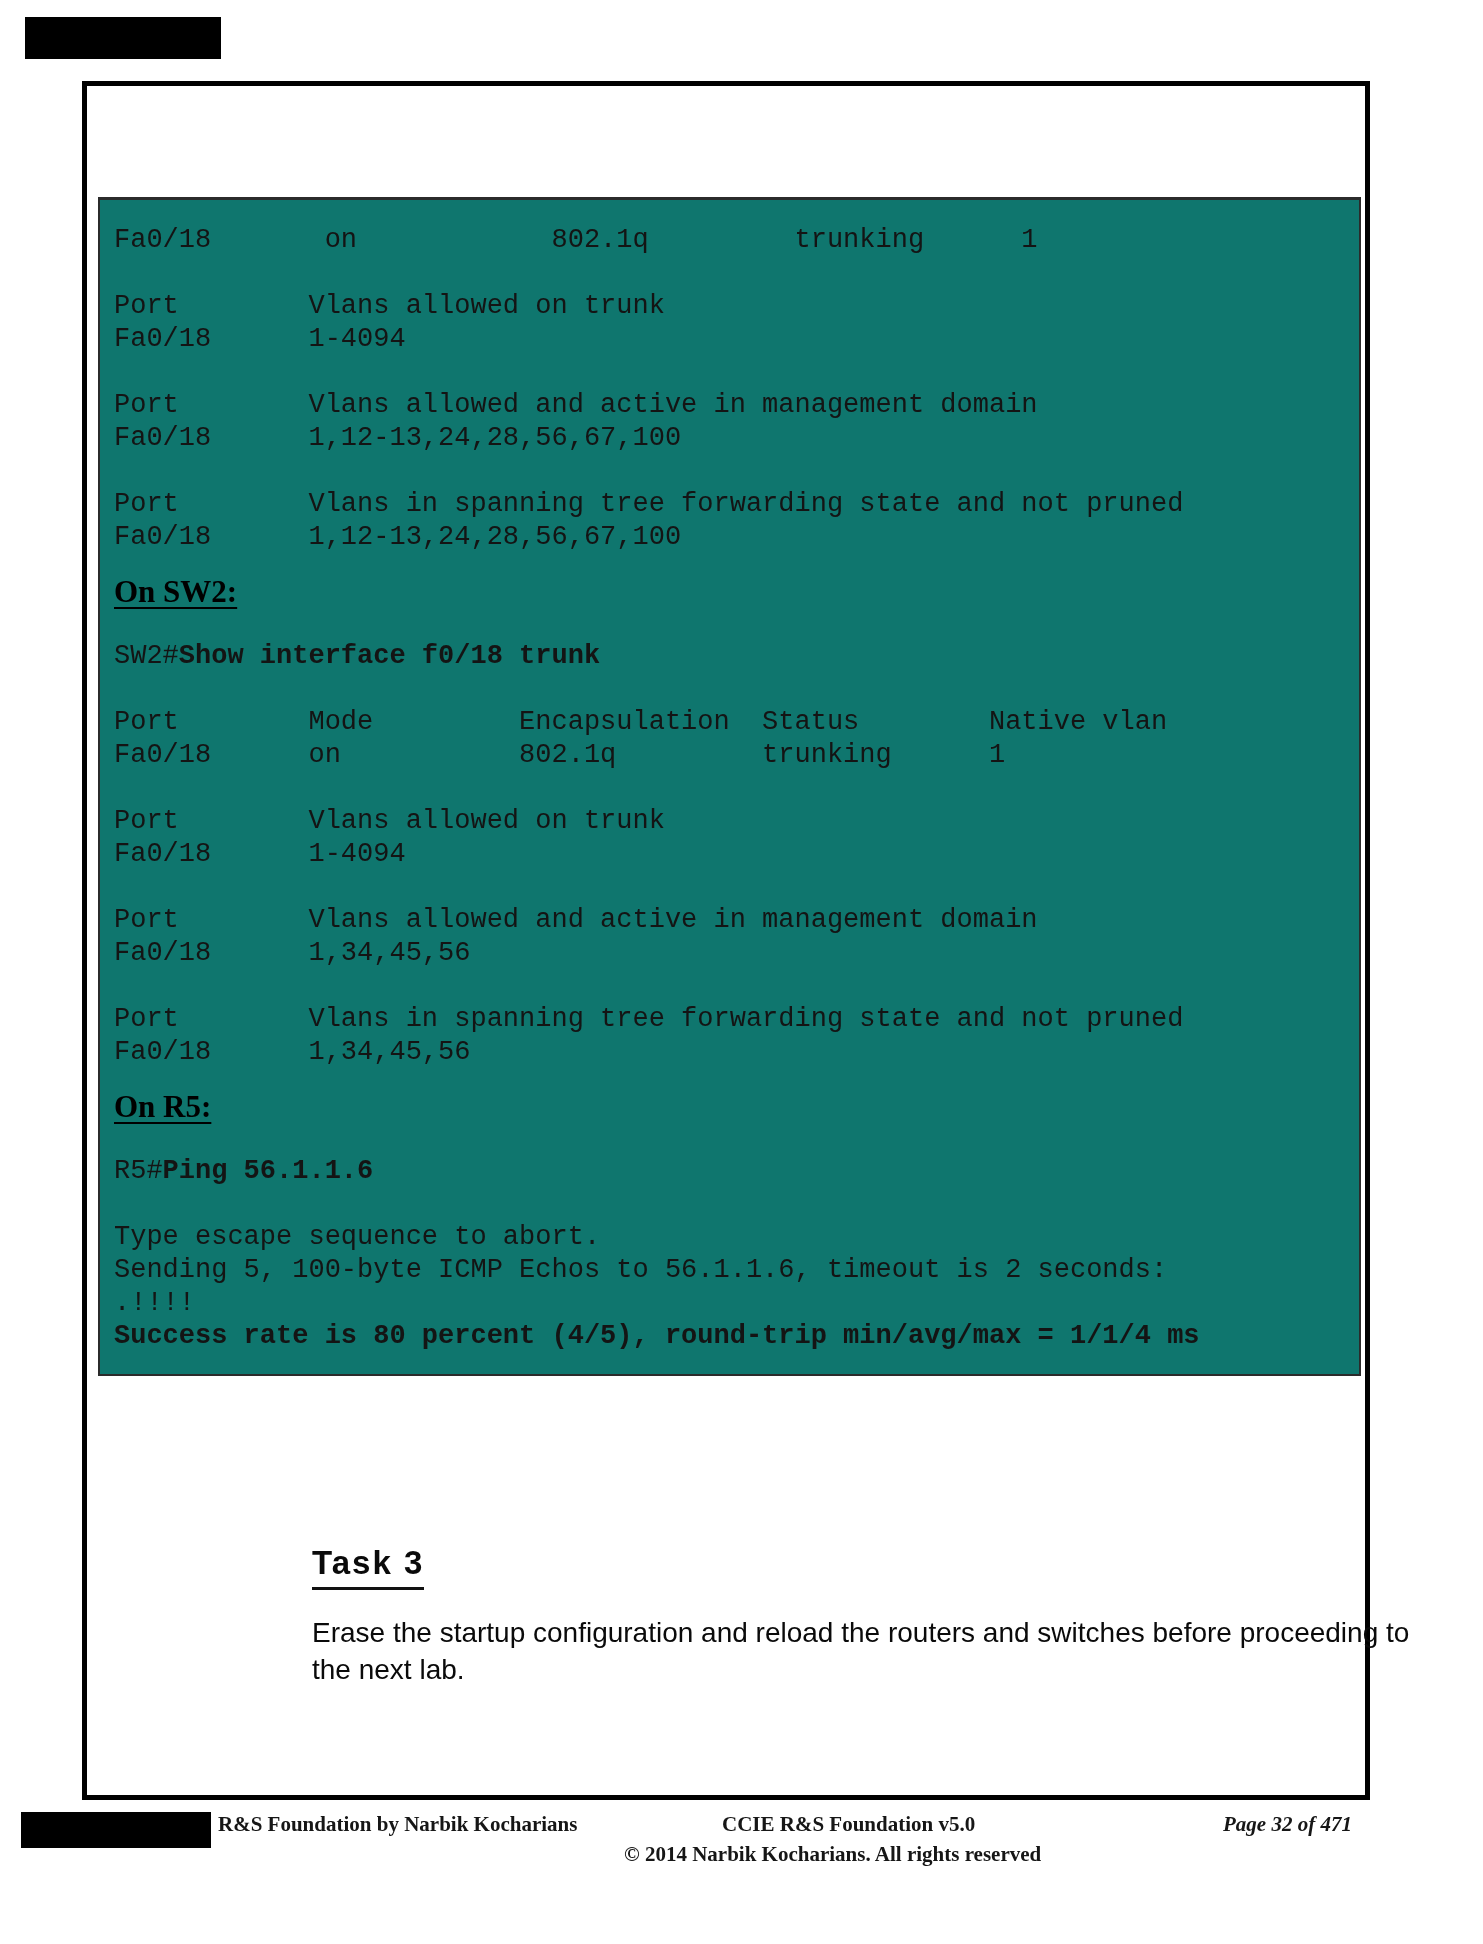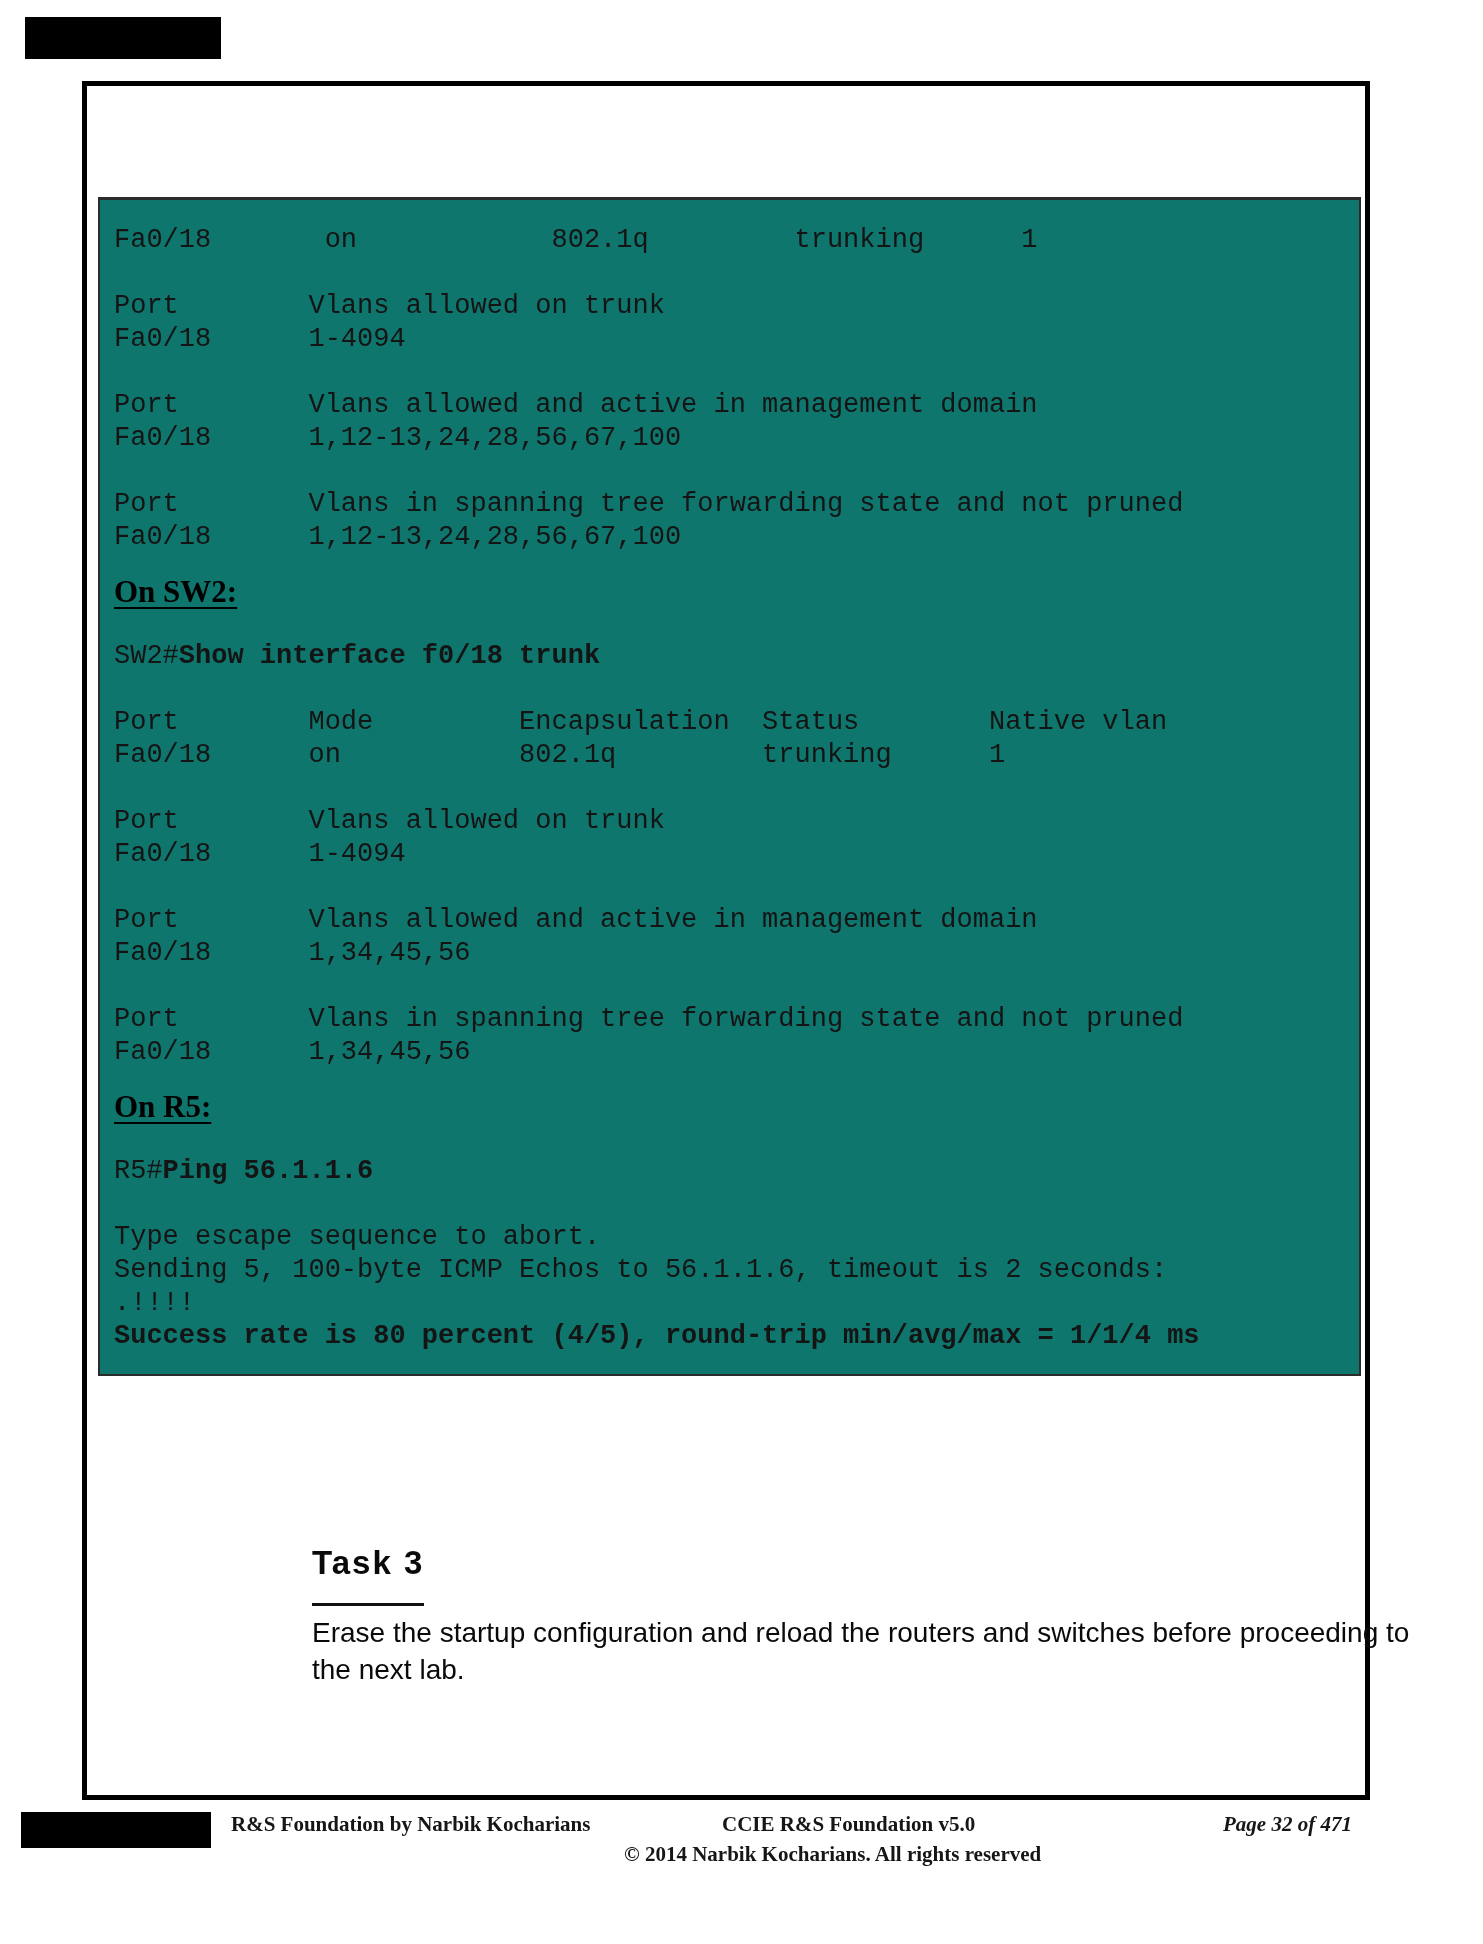--- a/index.html
+++ b/index.html
@@ -78,21 +78,21 @@
 
   .task-title {
     position: absolute;
     left: 225px; top: 1458px;
     font-family: "Liberation Sans", sans-serif;
     font-weight: bold;
     font-size: 33px;
     letter-spacing: 2px;
     color: #0a0a0a;
     border-bottom: 3px solid #111;
-    padding-bottom: 21px;
+    padding-bottom: 5px;
     display: inline-block;
   }
 
   .task-body {
     position: absolute;
     left: 225px; top: 1528px;
     width: 1120px;
     font-family: "Liberation Sans", sans-serif;
     font-size: 28px;
     line-height: 37px;
@@ -100,21 +100,21 @@
   }
 
   .footer-item {
     position: absolute;
     font-family: "Liberation Serif", serif;
     font-weight: bold;
     font-size: 21px;
     color: #161616;
     white-space: nowrap;
   }
-  .footer-left   { left: 144px;  top: 1726px; }
+  .footer-left   { left: 131px;  top: 1726px; }
   .footer-center { left: 635px;  top: 1726px; }
   .footer-right  { left: 1100px; top: 1726px; font-style: italic; margin-left: 36px; }
   .footer-copy   { left: 537px;  top: 1756px; }
 </style>
 </head>
 <body>
 
 <div class="redaction-bar redaction-top"></div>
 
 <div class="outer-box">

